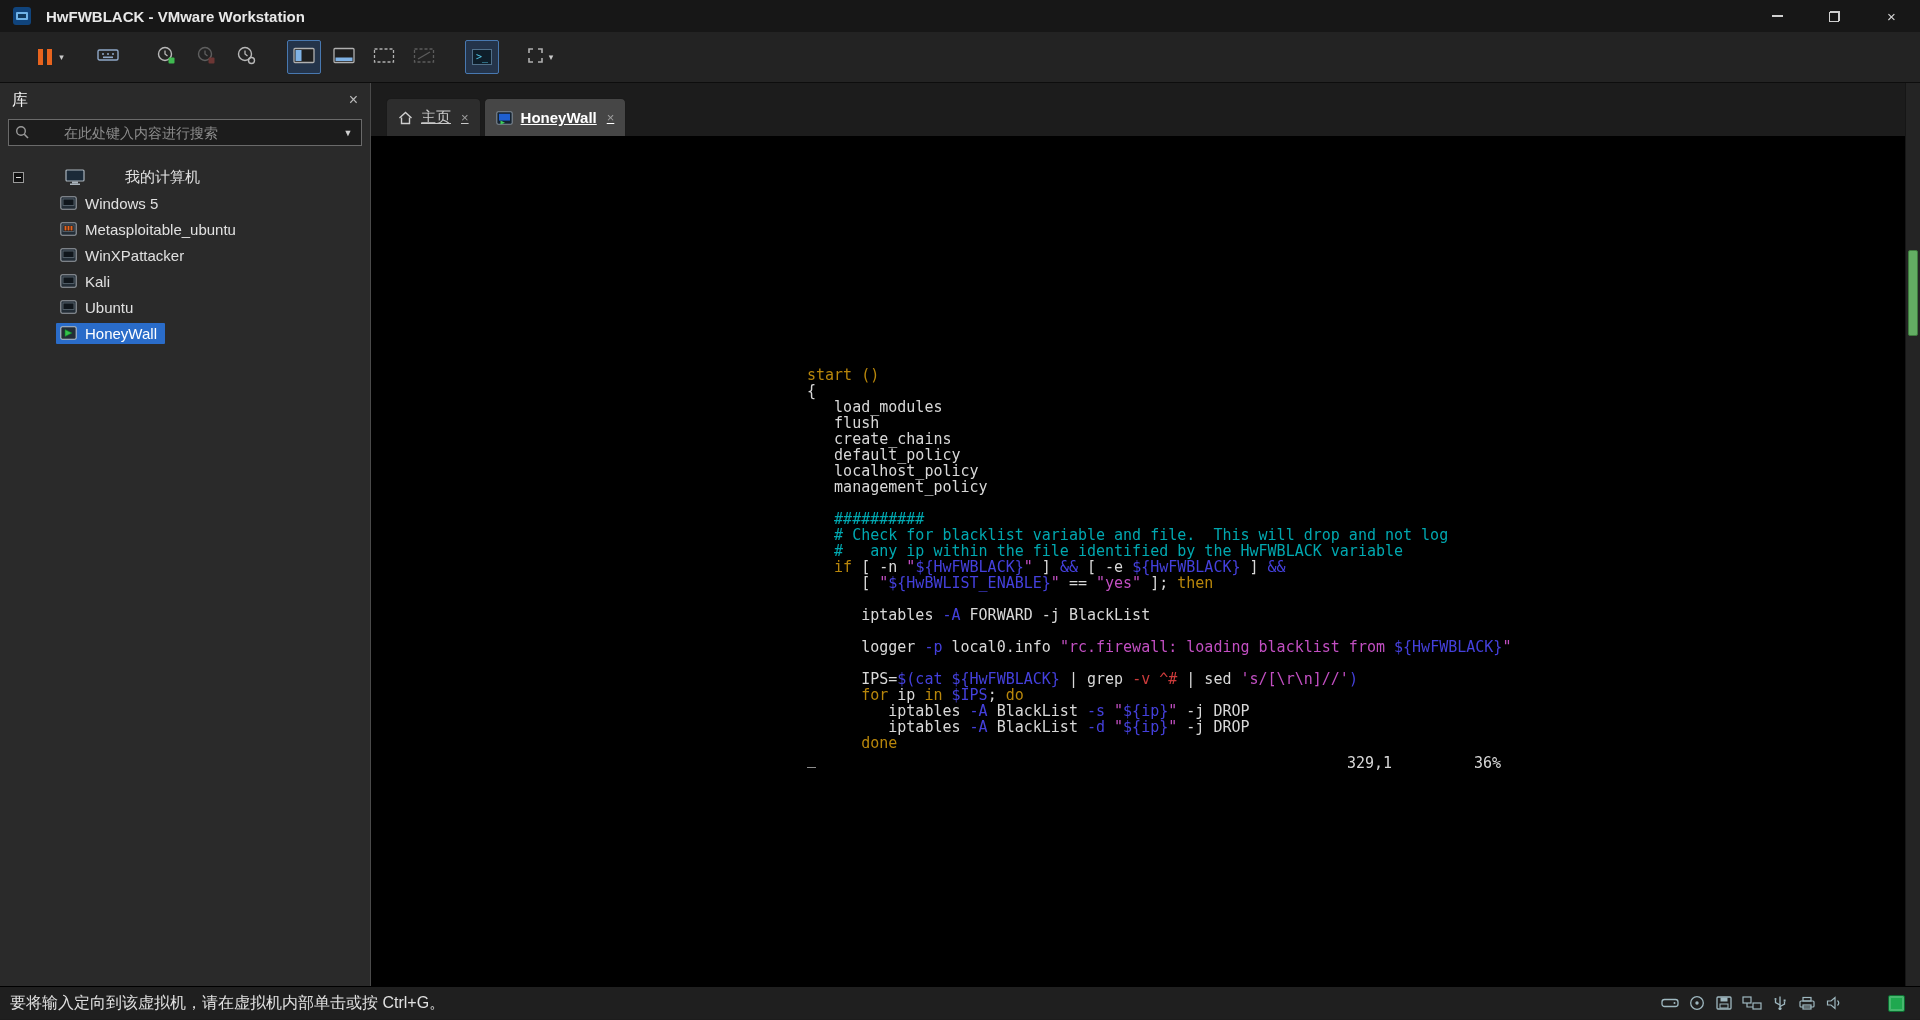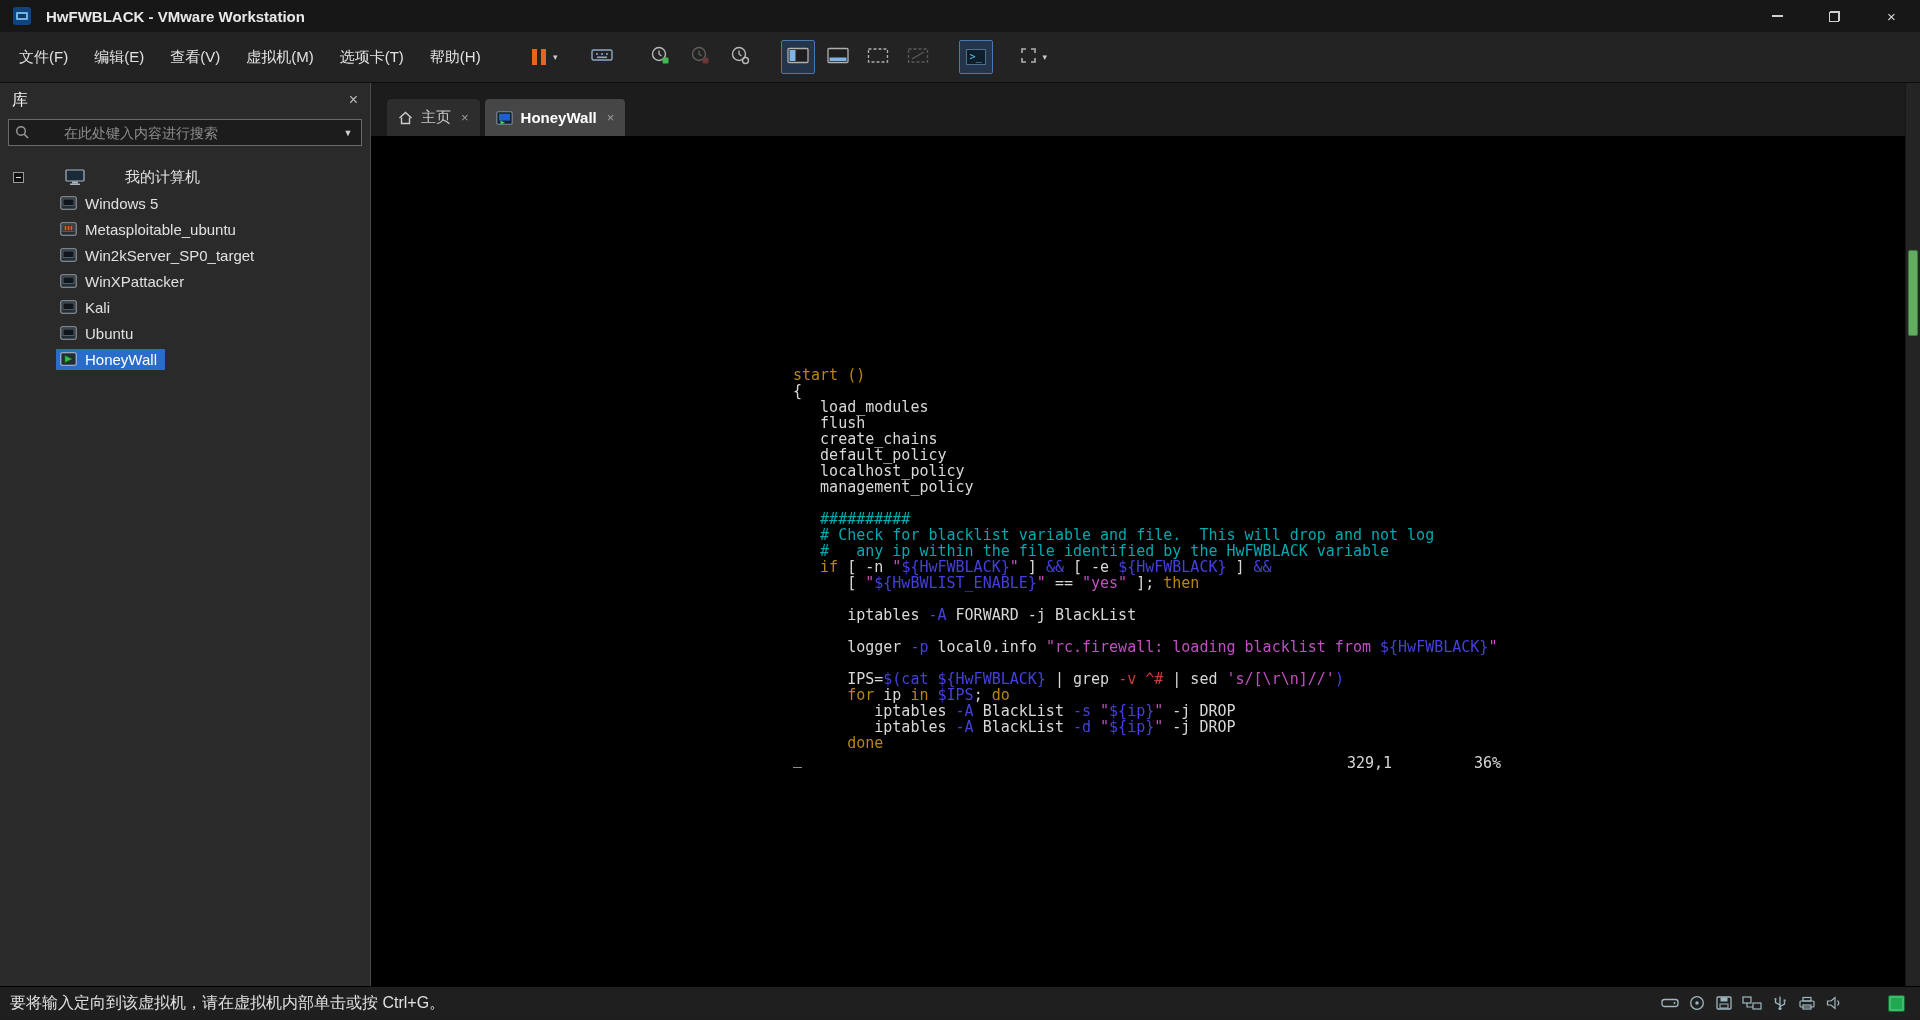--- a/index.html
+++ b/index.html
@@ -50,28 +50,28 @@
   .expander::after{content:"";position:absolute;left:2px;right:2px;top:4px;border-top:1px solid #dddddd;}
   .wrap{display:flex;align-items:center;padding:2px 8px 2px 4px;border-radius:1px;}
   .wrap.sel{background:#2a6cc9;}
   .wrap.sel .tlabel{color:#ffffff;}
   .tlabel{color:#e0e0e0;margin-left:8px;white-space:nowrap;}
   .vmicon{display:flex;flex:none;}
 
   
   .vmcol{flex:1;position:relative;background:#1c1c1c;min-width:0;}
   .tabstrip{height:53px;display:flex;align-items:flex-end;padding-left:15px;}
-  .tab{height:38px;display:flex;align-items:center;padding:0 11px;margin-right:3px;background:#2d2d2d;border:1px solid #1a1a1a;border-bottom:none;border-radius:5px 5px 0 0;font-size:15px;color:#c9c9c9;}
+  .tab{height:38px;display:flex;align-items:center;padding:0 11px;margin-right:3px;background:#2d2d2d;border:1px solid #1a1a1a;border-bottom:none;border-radius:5px 5px 0 0;font-size:15px;color:#c9c9c9;text-decoration:underline;}
   .tab.active{background:#464646;color:#ffffff;font-weight:700;}
   .tab .ticon{margin-right:8px;display:flex;}
   .tab .tclose{margin-left:10px;color:#9f9f9f;font-size:13px;font-weight:400;}
 
   .vmscreen{position:absolute;left:0;right:15px;top:53px;bottom:0;background:#000000;}
   .vmtext{font-family:"DejaVu Sans Mono","Liberation Mono",monospace;font-size:15px;}
-  .vim{position:absolute;left:422px;top:231px;line-height:16px;white-space:pre;}
+  .vim{position:absolute;left:436px;top:231px;line-height:16px;white-space:pre;}
   .vline{height:16px;}
   .vruler{position:absolute;left:976px;top:618px;color:#d8d8d8;white-space:pre;}
   .vpercent{position:absolute;left:1103px;top:618px;color:#d8d8d8;white-space:pre;}
 
   .scrollbar{position:absolute;right:0;top:0;bottom:0;width:15px;background:#242424;border-left:1px solid #161616;}
   .sthumb{position:absolute;left:2px;right:2px;top:167px;height:86px;background:#63ad63;border:1px solid #3e7a3e;border-radius:2px;}
 
   
   .statusbar{height:33px;background:#1f1f1f;border-top:1px solid #000;display:flex;align-items:center;position:relative;}
   .status-msg{margin-left:10px;font-size:16px;color:#e0e0e0;}
@@ -98,28 +98,20 @@
     <div class="wbtn">
         <span class="restore-glyph"></span>
       </div>
     <div class="wbtn">
         <span>×</span>
       </div>
   </div>
 </div>
 
 <div class="menubar">
-  <div class="menus">
-    <span class="menu-item">文件(F)</span>
-    <span class="menu-item">编辑(E)</span>
-    <span class="menu-item">查看(V)</span>
-    <span class="menu-item">虚拟机(M)</span>
-    <span class="menu-item">选项卡(T)</span>
-    <span class="menu-item">帮助(H)</span>
-  </div>
 
   <div class="toolbar">
     <div class="tbtn">
       <span class="pbar"></span>
         <span class="pbar"></span>
       <span class="caret">▾</span>
     </div>
     <div class="spacer"></div>
     <div class="tbtn">
       <span>
@@ -265,31 +257,20 @@
         </span>
       </div>
       <div class="trow child">
         <span class="wrap">
           <span class="vmicon">
             <svg width="17" height="14" viewBox="0 0 17 14">
                 <rect x="0.8" y="0.8" width="15.4" height="12.4" rx="1.5" fill="#232d36" stroke="#9aa0a6" stroke-width="1.1"></rect>
                 <rect x="3" y="3" width="11" height="6.5" fill="#10161c" stroke="#5f6b76" stroke-width="0.8"></rect>
               </svg>
           </span>
-          <span class="tlabel">Win2kServer_SP0_target</span>
-        </span>
-      </div>
-      <div class="trow child">
-        <span class="wrap">
-          <span class="vmicon">
-            <svg width="17" height="14" viewBox="0 0 17 14">
-                <rect x="0.8" y="0.8" width="15.4" height="12.4" rx="1.5" fill="#232d36" stroke="#9aa0a6" stroke-width="1.1"></rect>
-                <rect x="3" y="3" width="11" height="6.5" fill="#10161c" stroke="#5f6b76" stroke-width="0.8"></rect>
-              </svg>
-          </span>
           <span class="tlabel">WinXPattacker</span>
         </span>
       </div>
       <div class="trow child">
         <span class="wrap">
           <span class="vmicon">
             <svg width="17" height="14" viewBox="0 0 17 14">
                 <rect x="0.8" y="0.8" width="15.4" height="12.4" rx="1.5" fill="#232d36" stroke="#9aa0a6" stroke-width="1.1"></rect>
                 <rect x="3" y="3" width="11" height="6.5" fill="#10161c" stroke="#5f6b76" stroke-width="0.8"></rect>
               </svg>

